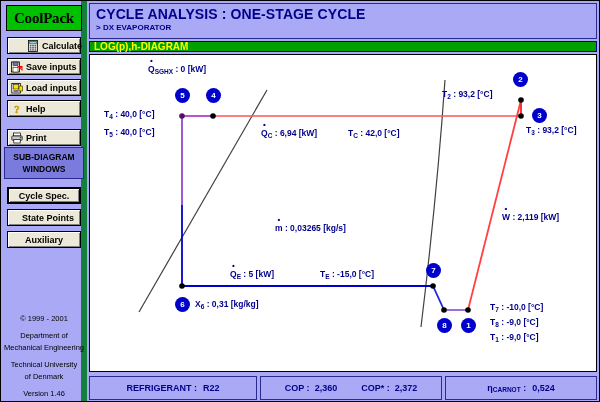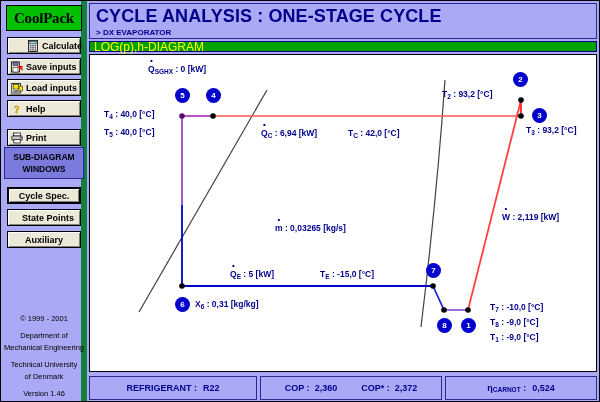--- a/index.html
+++ b/index.html
@@ -104,41 +104,41 @@
   #header {
     position: absolute;
     left: 88px; top: 2px;
     width: 508px; height: 36px;
     background: #a9a9f5;
     border: 1px solid #2b2b8f;
     box-sizing: border-box;
     padding: 2px 0 0 6px;
   }
   #header-title {
-    font-size: 18px; font-weight: bold;
+    font-size: 14px; font-weight: bold;
     color: #00008b;
     letter-spacing: 0.1px;
   }
   #header-sub {
     font-size: 8px; font-weight: bold;
     color: #00008b;
     margin-top: 1px;
   }
   #diagram-title-bar {
     position: absolute;
     left: 88px; top: 40px;
     width: 508px; height: 11px;
     background: #00a000;
     border: 1px solid #00008b;
     box-sizing: border-box;
     display: flex; align-items: center;
     padding-left: 4px;
   }
   #diagram-title-text {
-    font-size: 12px; font-weight: normal; color: #ffff00;
+    font-size: 10px; font-weight: bold; color: #ffff00;
   }
 
   
   #plot {
     position: absolute;
     left: 88px; top: 53px;
     width: 508px; height: 318px;
     background: #ffffff;
     border: 1px solid #000000;
     box-sizing: border-box;

